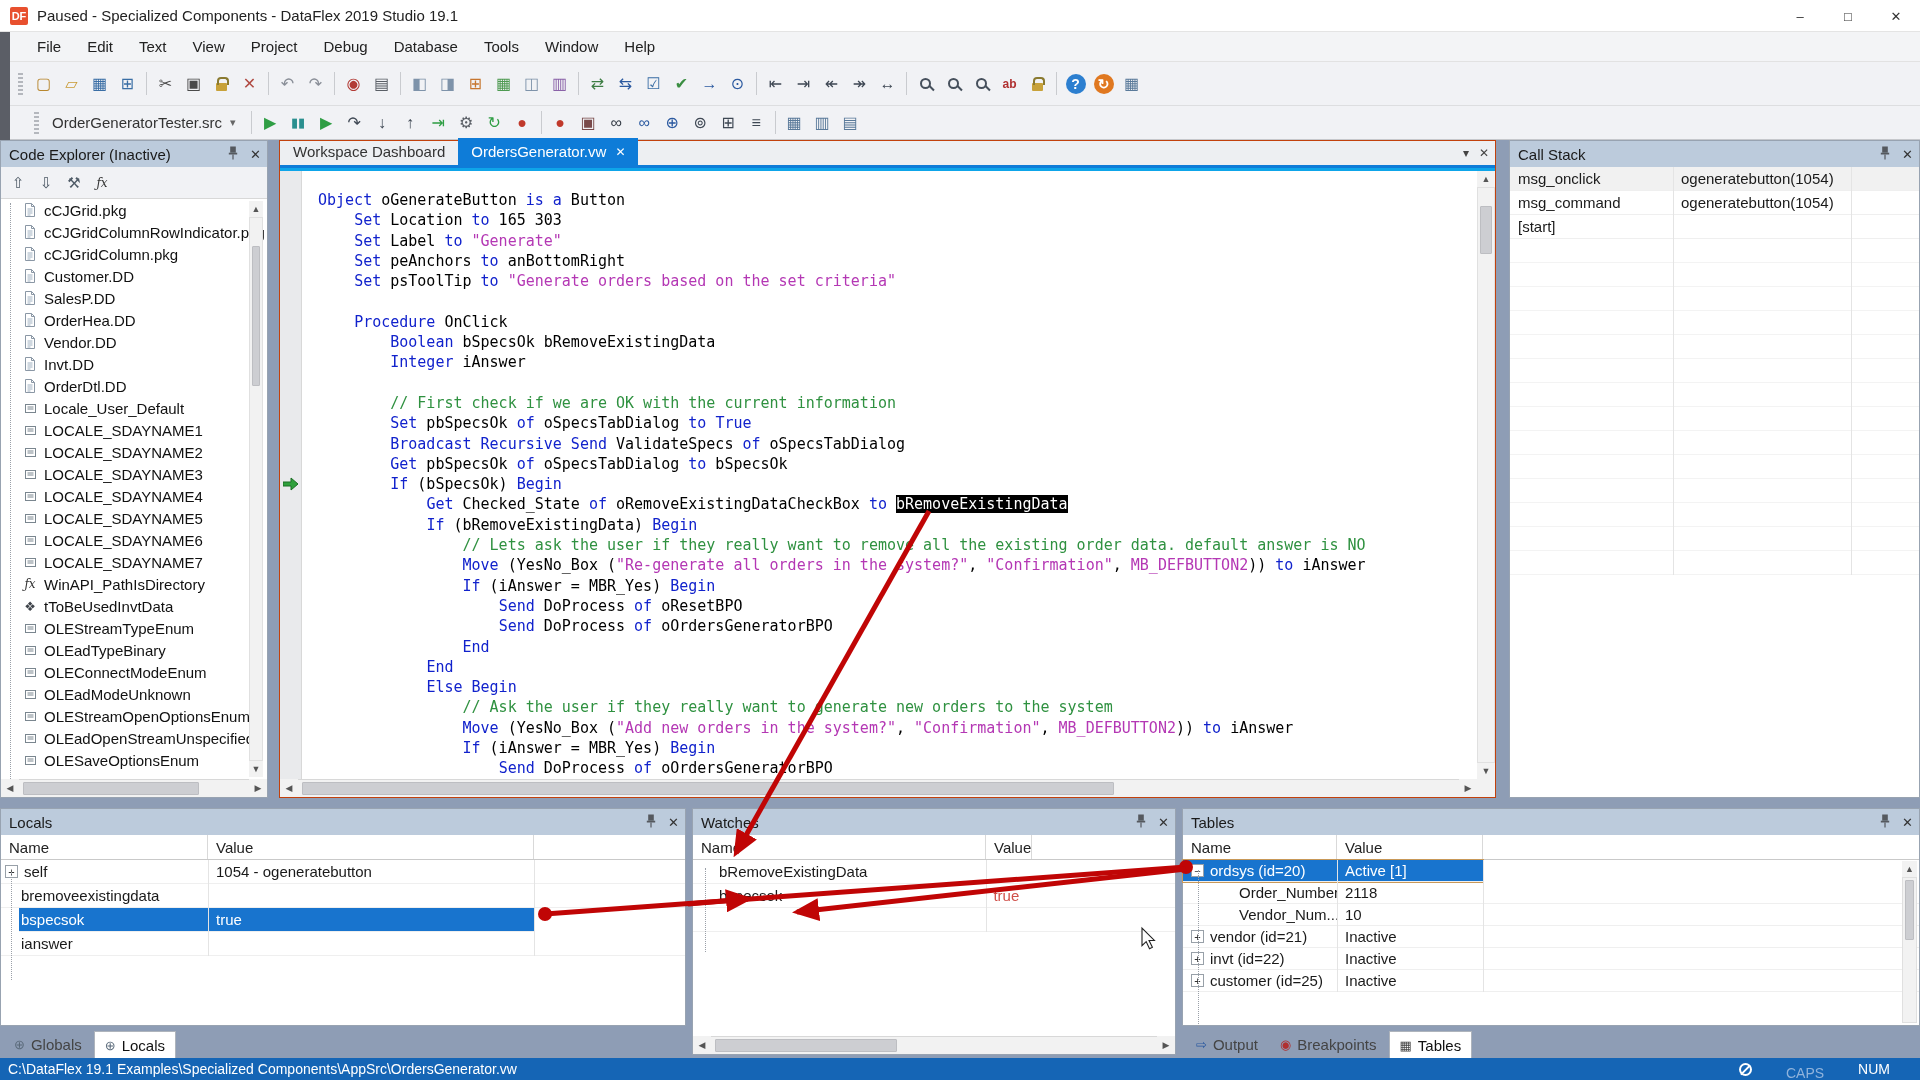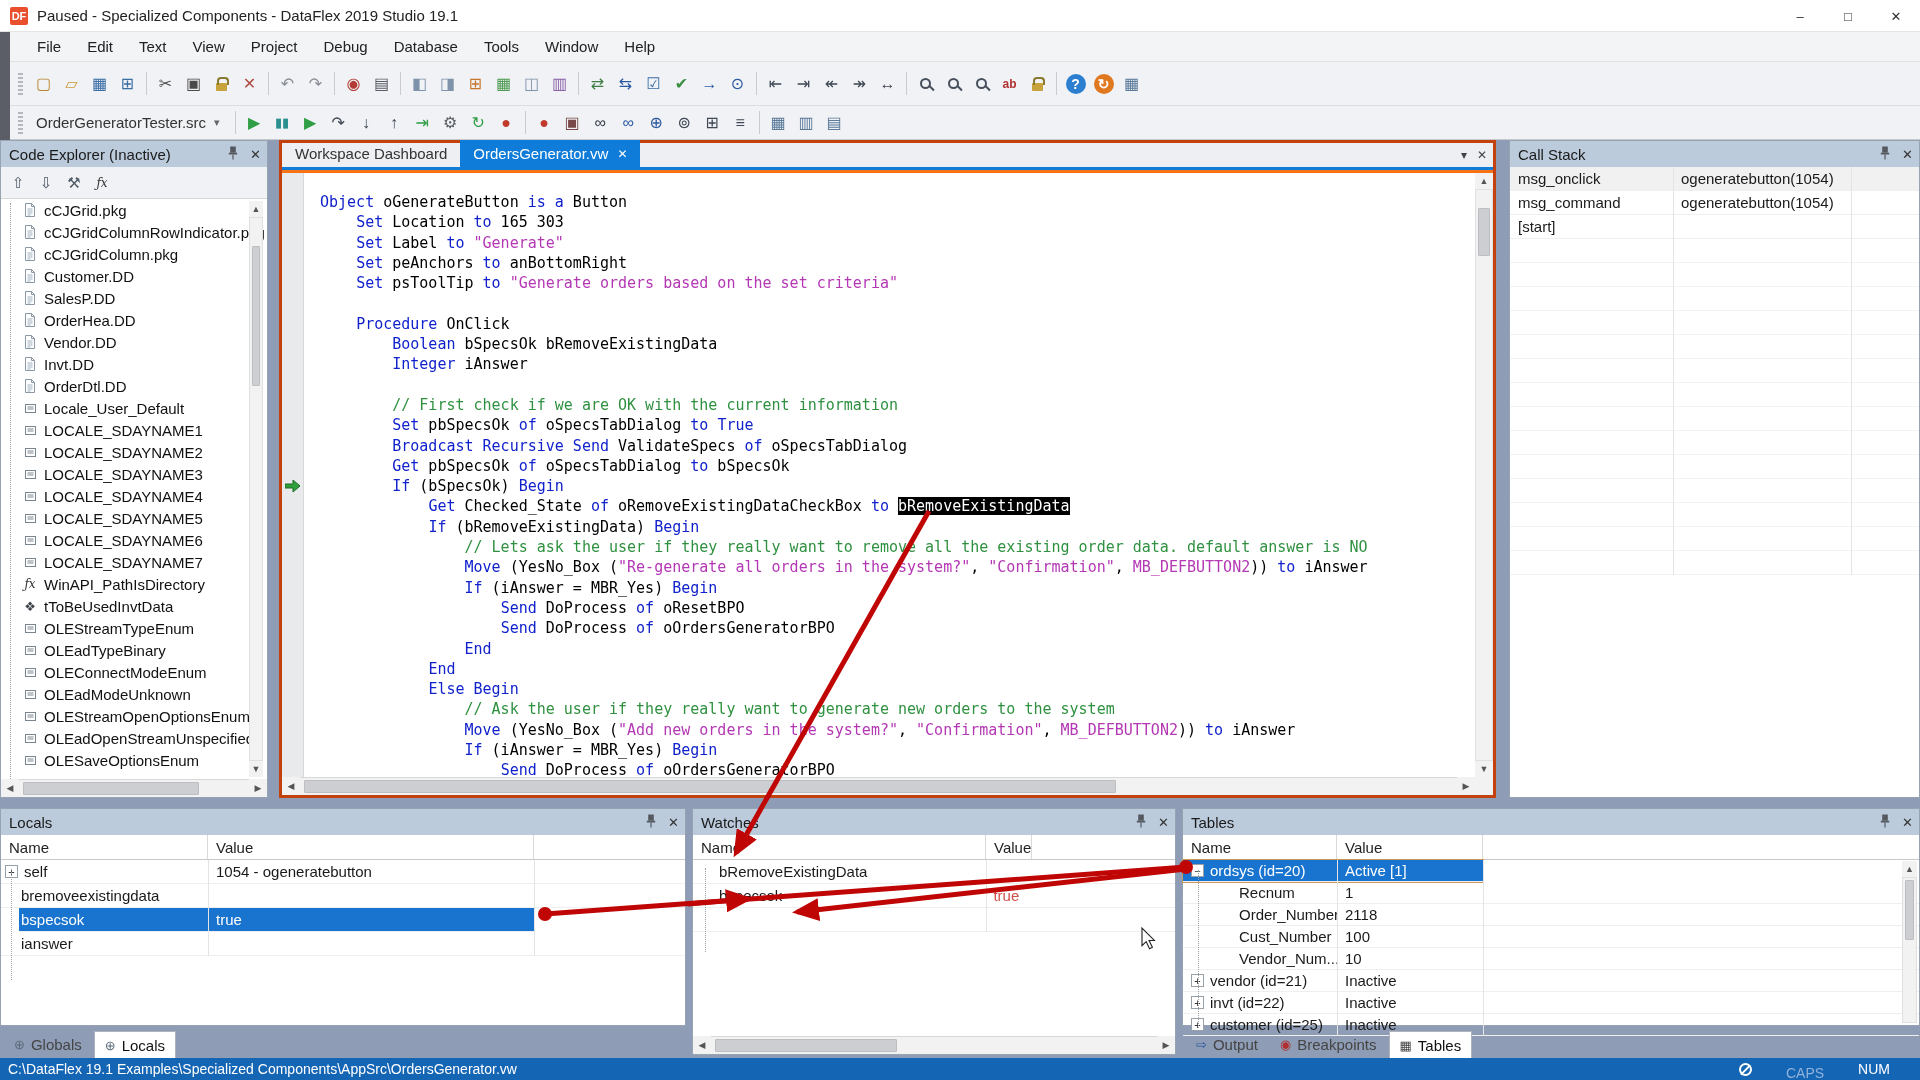--- a/index.html
+++ b/index.html
@@ -10,21 +10,21 @@
   
   #titlebar { left:0; top:0; width:1920px; height:32px; background:#FFFFFF; border-bottom:1px solid #E4E4E4; display:flex; align-items:center; }
   #df-logo { width:18px; height:18px; margin-left:10px; background:#E8502E; color:#FFF; font-weight:bold; font-size:11px; display:flex; align-items:center; justify-content:center; border-radius:2px; }
   #win-title { margin-left:9px; font-size:15px; color:#222; }
   #winbtns { position:absolute; right:0; top:0; height:32px; display:flex; }
   .winbtn { width:48px; height:32px; display:flex; align-items:center; justify-content:center; color:#333; font-size:13px; }
   #darkstrip { left:0; top:32px; width:10px; height:108px; background:#5B5E66; }
   #menubar { left:10px; top:32px; width:1910px; height:30px; background:#F3F4F6; border-bottom:1px solid #E2E2E2; display:flex; align-items:center; padding-left:14px; }
   .menu-item { padding:0 13px; height:30px; display:flex; align-items:center; color:#222; }
   #tb1 { left:10px; top:62px; width:1910px; height:44px; background:#F1F2F5; border-bottom:1px solid #DDDEE0; display:flex; align-items:center; padding-left:6px; }
-  #tb2 { left:10px; top:106px; width:1910px; height:34px; background:#F1F2F5; border-bottom:1px solid #C6C8CC; display:flex; align-items:center; padding-left:6px; }
+  #tb2 { left:10px; top:106px; width:1910px; height:34px; background:#F1F2F5; border-bottom:1px solid #C6C8CC; display:flex; align-items:center; padding-left:22px; }
   .grip { width:5px; height:22px; margin:0 7px 0 2px; background:repeating-linear-gradient(to bottom,#B4B7BD 0 2px,rgba(0,0,0,0) 2px 4px); }
   .tgroup { display:flex; align-items:center; gap:1px; }
   .tsep { width:1px; height:23px; background:#C9CBCF; margin:0 5px; }
   .ticon { width:27px; height:26px; display:flex; align-items:center; justify-content:center; font-size:16px; border-radius:3px; }
   .ticon.small { font-size:13px; }
   .circle-blue, .circle-orange { width:20px; height:20px; border-radius:50%; color:#FFF; font-weight:bold; font-size:14px; display:flex; align-items:center; justify-content:center; }
   .circle-blue { background:#2C7FD0; } .circle-orange { background:#E07820; }
   .mag { width:11px; height:11px; border:2px solid #46505C; border-radius:50%; position:relative; display:inline-block; }
   .mag::after { content:""; position:absolute; width:7px; height:2px; background:#46505C; transform:rotate(45deg); right:-6px; bottom:-2px; }
   .lock { width:11px; height:8px; background:#C8A23A; border-radius:1px; position:relative; margin-top:6px; }
@@ -50,21 +50,21 @@
   .titem .iwrap { width:18px; display:flex; justify-content:center; margin-right:5px; flex:none; }
   .fxicon { font-style:italic; font-size:12px; color:#333; font-family:"DejaVu Serif",serif; }
   .sticon { font-size:13px; color:#3F444B; }
   .scroll-v { background:#F2F2F2; border:1px solid #E0E0E0; }
   .scroll-h { background:#F2F2F2; border-top:1px solid #D8D8D8; }
   .sb-btn { background:#F2F2F2; color:#555; font-size:9px; display:flex; align-items:center; justify-content:center; }
   .sb-thumb { background:#CDCED2; border:1px solid #BDBEC2; border-radius:1px; }
   #ce-hscroll { position:absolute; left:0; bottom:0; right:0; height:18px; }
   #ce-vscroll { position:absolute; right:4px; top:60px; width:14px; bottom:20px; }
 
-  #editor { left:279px; top:140px; width:1217px; height:658px; background:#f97316; border:3px solid #c2410c; }
+  #editor { left:279px; top:140px; width:1217px; height:658px; background:#0ea5e9; border:1px solid #c2410c; }
   #tabrow { height:27px; background:#EDEFF2; display:flex; align-items:flex-end; border-bottom:3px solid #0E7CD8; }
   .tab { height:27px; padding:0 13px; display:flex; align-items:center; color:#333; }
   .tab.active { background:#0E7CD8; color:#FFF; }
   .tab .tab-x { margin-left:9px; font-size:12px; }
   #tabrow-btns { position:absolute; right:6px; top:5px; display:flex; gap:10px; color:#444; font-size:12px; }
   #editor-body { position:absolute; left:0; top:30px; right:0; bottom:18px; background:#FFF; overflow:hidden; }
   #gutter { position:absolute; left:0; top:0; bottom:0; width:22px; background:#E9EAEC; border-right:1px solid #D8D8D8; }
   #codepane { position:absolute; left:23px; top:0; right:18px; bottom:0; overflow:hidden;
               font-family:"DejaVu Sans Mono",monospace; font-size:15px; line-height:20.3px; white-space:pre; padding:19px 0 0 15px; }
   .cl { height:20.3px; }
@@ -750,35 +750,23 @@
         <div class="dotguide" style="left: 15px; top: 10px; height: 158px;"></div>
         <div class="grid-row selrow-blue" style="height: 22px; outline: rgb(200, 152, 88) solid 1px; width: 300px;">
           <span class="gr-cell" style="width: 154px; padding-left: 8px;">
             <span class="expander">−</span>
             <span style="white-space: nowrap;">ordsys (id=20)</span>
           </span>
           <span class="gr-cell" style="width: 146px;">Active [1]</span>
         </div>
         <div class="grid-row" style="height: 22px;">
           <span class="gr-cell" style="width: 154px; padding-left: 56px;">
-            <span style="white-space: nowrap;">Recnum</span>
-          </span>
-          <span class="gr-cell" style="width: 146px;">1</span>
-        </div>
-        <div class="grid-row" style="height: 22px;">
-          <span class="gr-cell" style="width: 154px; padding-left: 56px;">
             <span style="white-space: nowrap;">Order_Number</span>
           </span>
           <span class="gr-cell" style="width: 146px;">2118</span>
-        </div>
-        <div class="grid-row" style="height: 22px;">
-          <span class="gr-cell" style="width: 154px; padding-left: 56px;">
-            <span style="white-space: nowrap;">Cust_Number</span>
-          </span>
-          <span class="gr-cell" style="width: 146px;">100</span>
         </div>
         <div class="grid-row" style="height: 22px;">
           <span class="gr-cell" style="width: 154px; padding-left: 56px;">
             <span style="white-space: nowrap;">Vendor_Num...</span>
           </span>
           <span class="gr-cell" style="width: 146px;">10</span>
         </div>
         <div class="grid-row" style="height: 22px;">
           <span class="gr-cell" style="width: 154px; padding-left: 8px;">
             <span class="expander">+</span>

